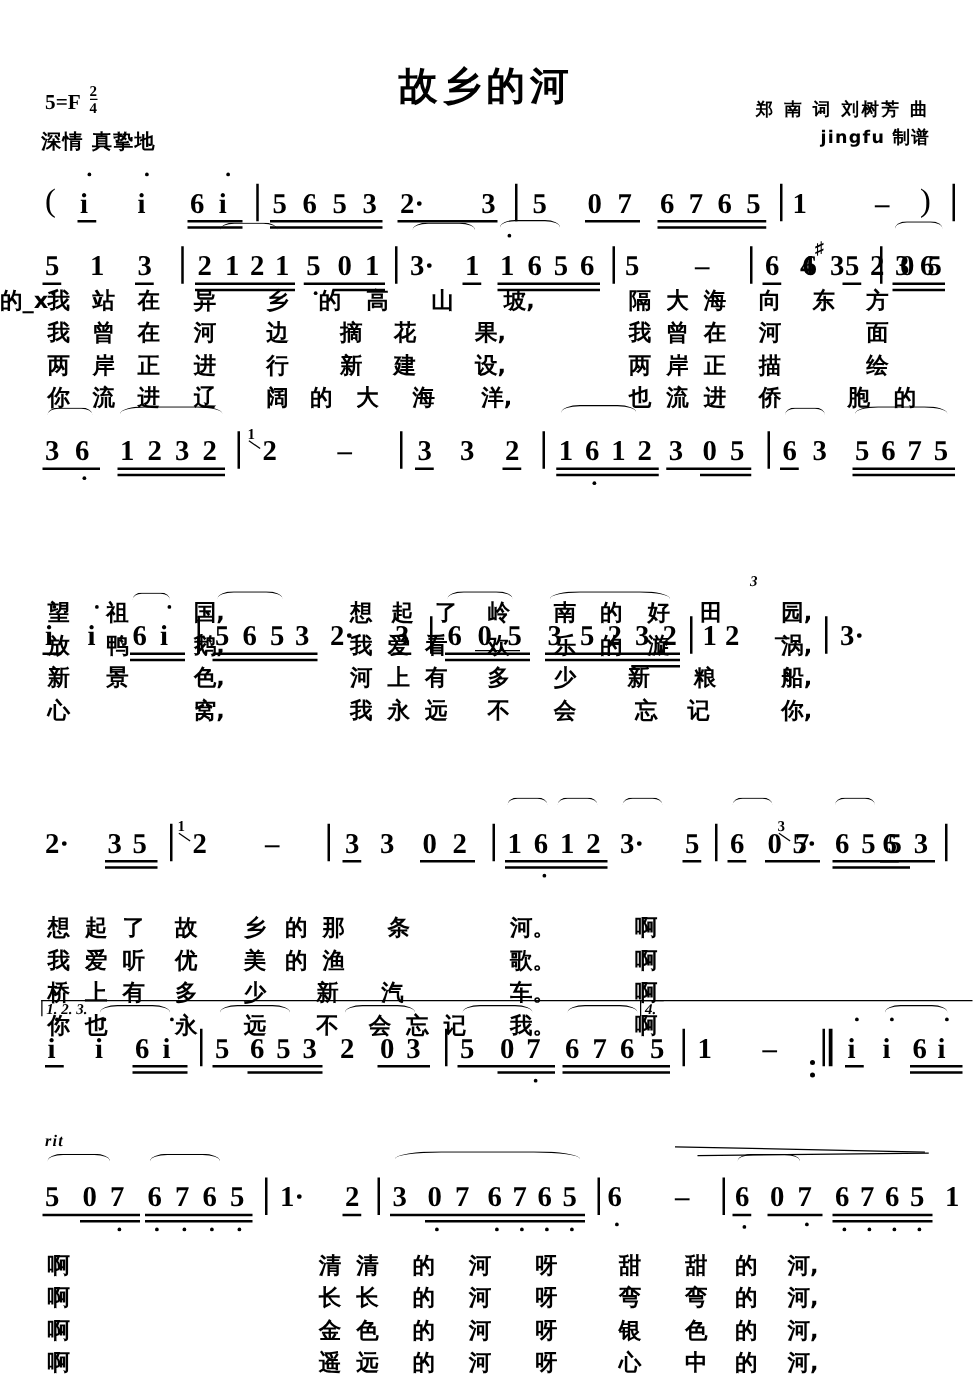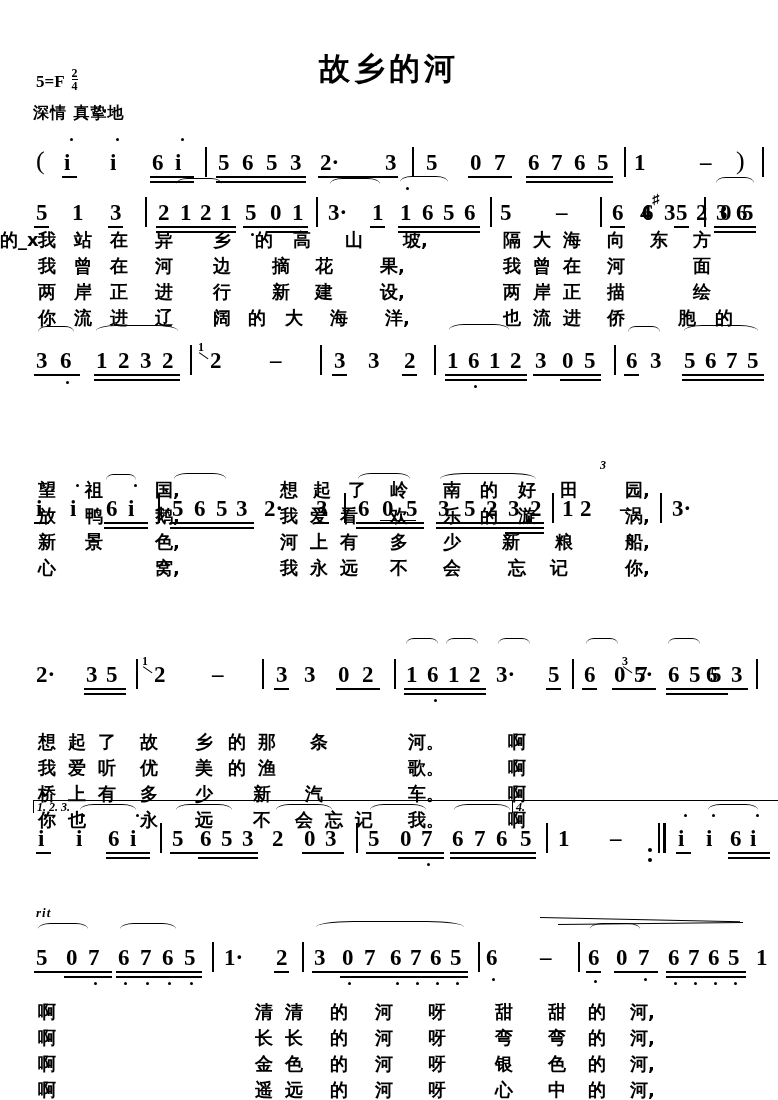--- a/index.html
+++ b/index.html
@@ -76,20 +76,24 @@
   <div class="keysig">
     <span>5=F</span>
     <span class="meter">
       <span class="num">2</span>
       <span class="den">4</span>
     </span>
   </div>
 
   <div class="tempo">深情 真挚地</div>
 
+  <div class="credit">
+    <div>郑 南 词 刘树芳 曲</div>
+    <div class="l2">jingfu 制谱</div>
+  </div>
 
   <div class="row" style="top:140px;">
     <div class="notes">
       <span class="paren" style="left:36px;">(</span>
 
       <span class="n" style="left:64px;">i</span>
       <span class="odot" style="left:70px;top:-2px;"></span>
       <div class="beam" style="left:62px;bottom:-4px;width:15px;"></div>
 
       <span class="n" style="left:110px;">i</span>

